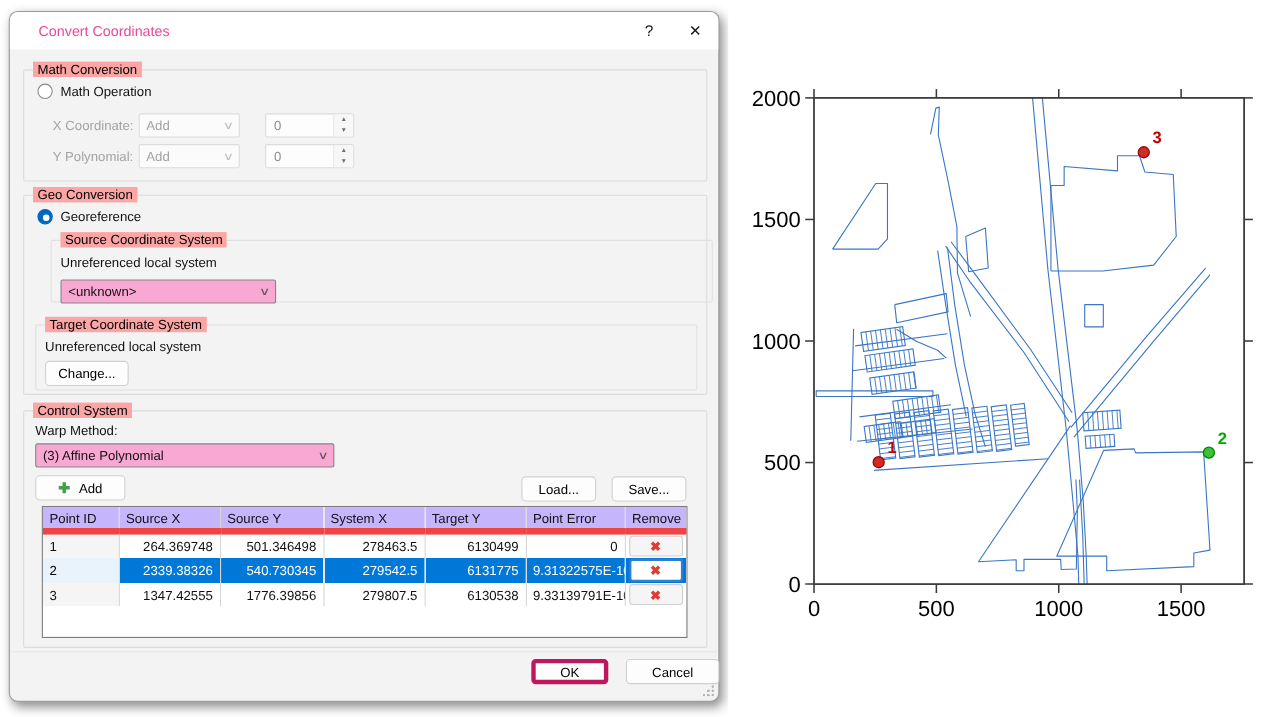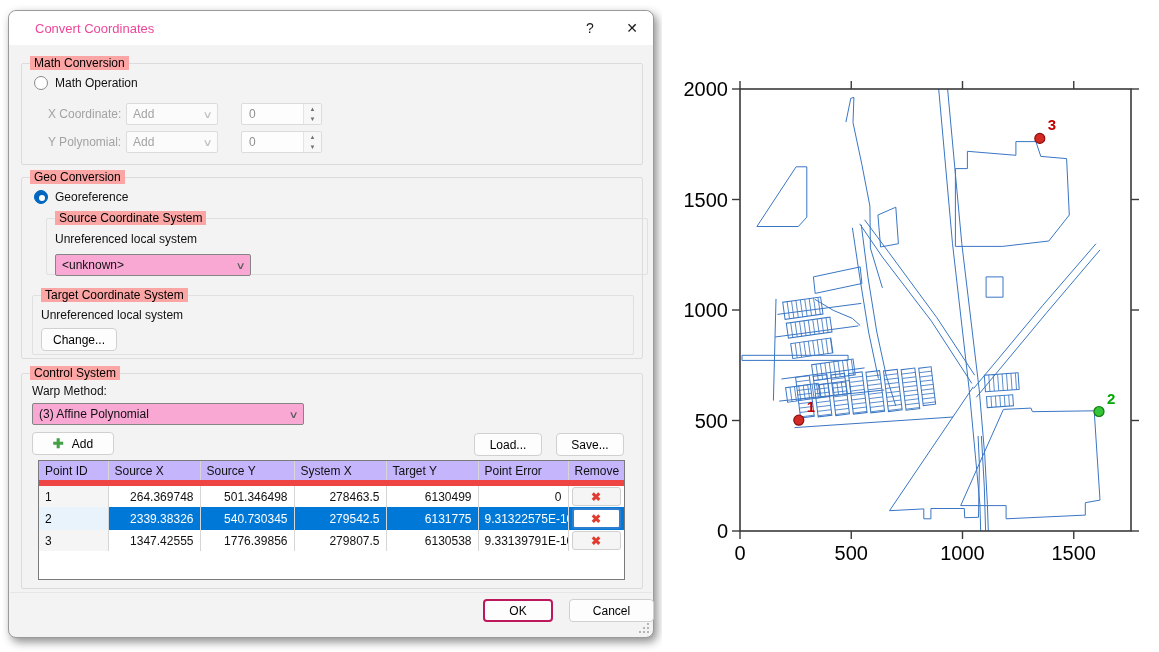--- a/index.html
+++ b/index.html
@@ -39,21 +39,21 @@
 
   .spin { position:absolute; height:22px; background:#fdfdfd; border:1px solid #dcdcdc; border-radius:2px;
     display:flex; align-items:center; }
   .spin .val { flex:1; padding-left:7px; color:#8f8f8f; }
   .spin .arrows { width:18px; height:100%; border-left:1px solid #e4e4e4; display:flex; flex-direction:column; }
   .spin .arrows span { flex:1; display:flex; align-items:center; justify-content:center;
     font-size:6px; color:#707070; background:#f7f7f7; }
 
   .btn { position:absolute; height:23px; background:#fdfdfd; border:1px solid #d0d0d0; border-radius:4px;
     display:flex; align-items:center; justify-content:center; font-size:12px; color:#000; cursor:default; }
-  .btn.default { border:2px solid #be185d; }
+  .btn.default { border:4px solid #be185d; }
   .plus-icon { color:#43a047; font-weight:bold; font-size:13px; margin-right:8px; }
 
   
   .cp-table { position:absolute; border:1px solid #7a7a7a; background:#fff; overflow:hidden; }
   table { border-collapse:collapse; width:100%; table-layout:fixed; }
   th, td { font-weight:normal; font-size:12px; text-align:left; padding:2px 6px; height:21px;
     border-right:1px solid #d6d6d6; overflow:hidden; white-space:nowrap; }
   thead th { background:#c4b5fd; border-bottom:6px solid #ef4444; height:22px; }
   td.num { text-align:right; }
   td.idcell { background:#f5f5f5; }

